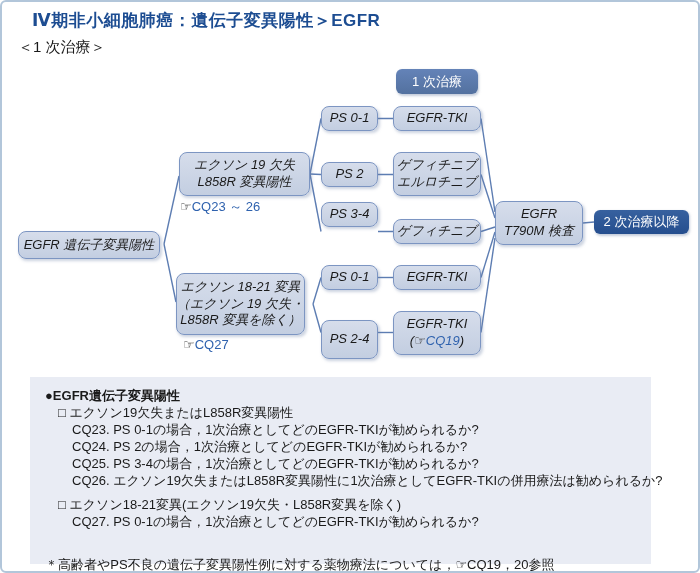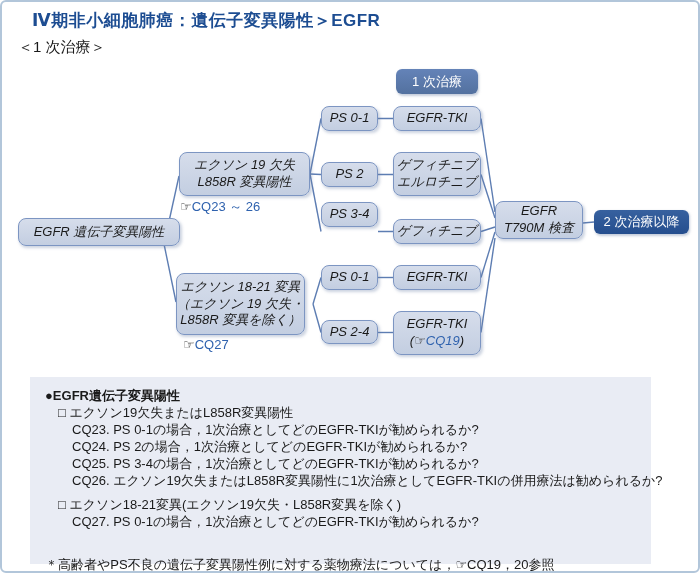--- a/index.html
+++ b/index.html
@@ -74,54 +74,54 @@
       <line x1="479" y1="172.5" x2="493" y2="216"></line>
       <line x1="479" y1="229.5" x2="493" y2="225"></line>
       <line x1="479" y1="275.5" x2="493" y2="230"></line>
       <line x1="479" y1="330.5" x2="493" y2="236"></line>
       <line x1="581" y1="221" x2="592" y2="220"></line>
     </g>
   </svg>
 
   <div class="badge phase1" style="left:394px; top:67px; width:82px; height:25px;">1 次治療</div>
 
-  <div class="node" style="left:16px; top:216px; width:162px; height:28px;">EGFR 遺伝子変異陽性</div>
+  <div class="node" style="left:16px; top:229px; width:142px; height:28px;">EGFR 遺伝子変異陽性</div>
 
   <div class="node" style="left:177px; top:150px; width:131px; height:44px;">
     <span>エクソン 19 欠失</span>
     <span>L858R 変異陽性</span>
   </div>
   <div class="cqref" style="left:178px; top:196px;"><span class="hand">☞</span><span>CQ23 ～ 26</span></div>
 
   <div class="node" style="left:174px; top:271px; width:129px; height:62px;">
     <span>エクソン 18-21 変異</span>
     <span>（エクソン 19 欠失・</span>
     <span>L858R 変異を除く）</span>
   </div>
   <div class="cqref" style="left:181px; top:335px;"><span class="hand">☞</span><span>CQ27</span></div>
 
   <div class="node" style="left:319px; top:104px; width:57px; height:25px;">PS 0-1</div>
   <div class="node" style="left:319px; top:160px; width:57px; height:25px;">PS 2</div>
   <div class="node" style="left:319px; top:200px; width:57px; height:25px;">PS 3-4</div>
   <div class="node" style="left:319px; top:263px; width:57px; height:25px;">PS 0-1</div>
-  <div class="node" style="left:319px; top:318px; width:57px; height:24px;">PS 2-4</div>
+  <div class="node" style="left:319px; top:318px; width:57px; height:39px;">PS 2-4</div>
 
   <div class="node" style="left:391px; top:104px; width:88px; height:25px;">EGFR-TKI</div>
   <div class="node" style="left:391px; top:150px; width:88px; height:44px;">
     <span>ゲフィチニブ</span>
     <span>エルロチニブ</span>
   </div>
   <div class="node" style="left:391px; top:217px; width:88px; height:25px;">ゲフィチニブ</div>
   <div class="node" style="left:391px; top:263px; width:88px; height:25px;">EGFR-TKI</div>
   <div class="node" style="left:391px; top:309px; width:88px; height:44px;">
     <span>EGFR-TKI</span>
     <span><span class="paren">(</span><span class="hand">☞</span><span class="cq-inline">CQ19</span><span class="paren">)</span></span>
   </div>
 
-  <div class="node" style="left:493px; top:199px; width:88px; height:38px;">
+  <div class="node" style="left:493px; top:199px; width:88px; height:44px;">
     <span>EGFR</span>
     <span>T790M 検査</span>
   </div>
 
   <div class="badge phase2" style="left:592px; top:208px; width:95px; height:24px;">2 次治療以降</div>
 
   <div class="notes">
     <div class="n-heading">●EGFR遺伝子変異陽性</div>
     <div class="ind1">□ エクソン19欠失またはL858R変異陽性</div>
     <div class="ind2">CQ23. PS 0-1の場合，1次治療としてどのEGFR-TKIが勧められるか?</div>

